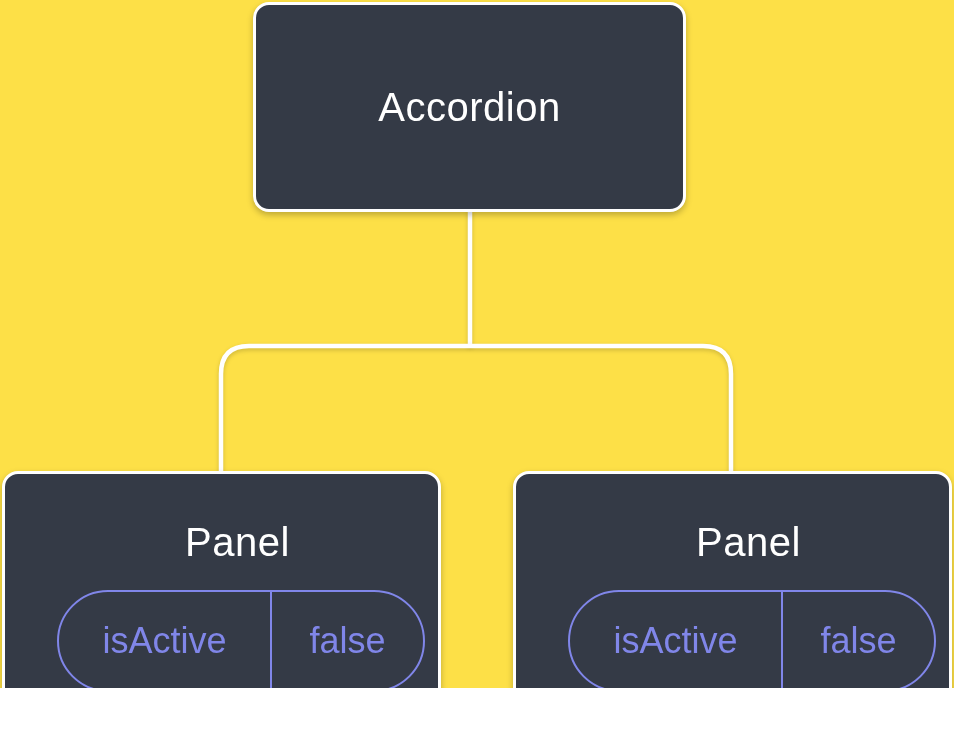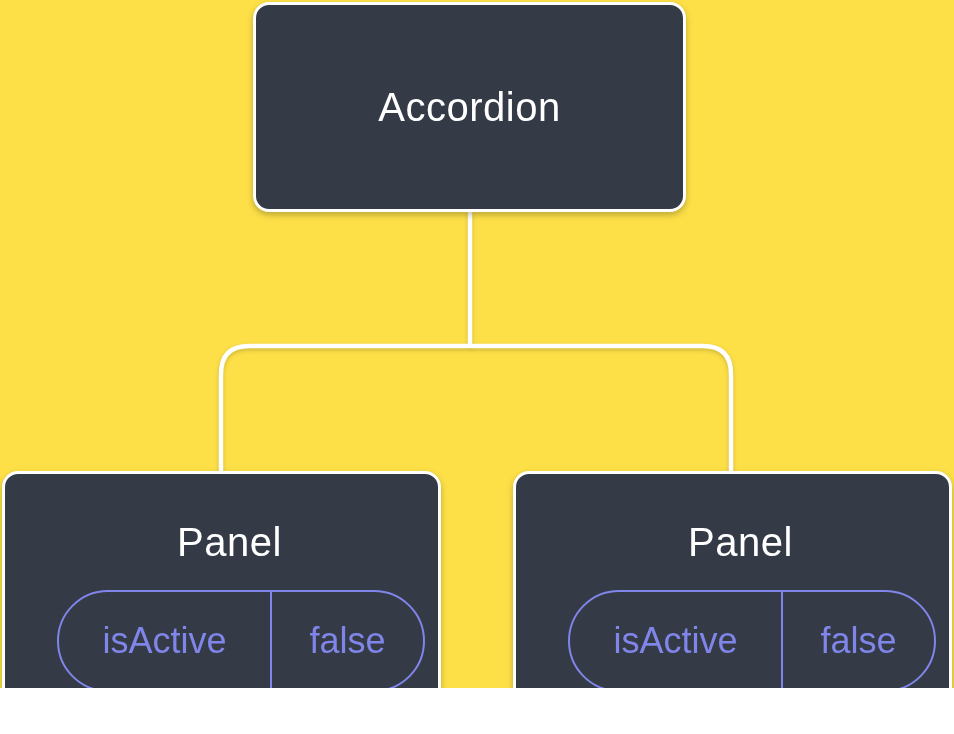--- a/index.html
+++ b/index.html
@@ -52,21 +52,21 @@
   .panel-node {
     top: 471px;
     width: 439px;
     height: 256px;
   }
   .panel-left  { left: 2px; }
   .panel-right { left: 513px; }
   .panel-node .node-label {
     position: absolute;
     top: 46px;
-    left: 8px;
+    left: 16px;
     width: 100%;
     text-align: center;
     font-size: 40px;
     font-weight: 500;
     letter-spacing: 0.5px;
   }
   .state-pill {
     position: absolute;
     left: 52px;
     top: 116px;

